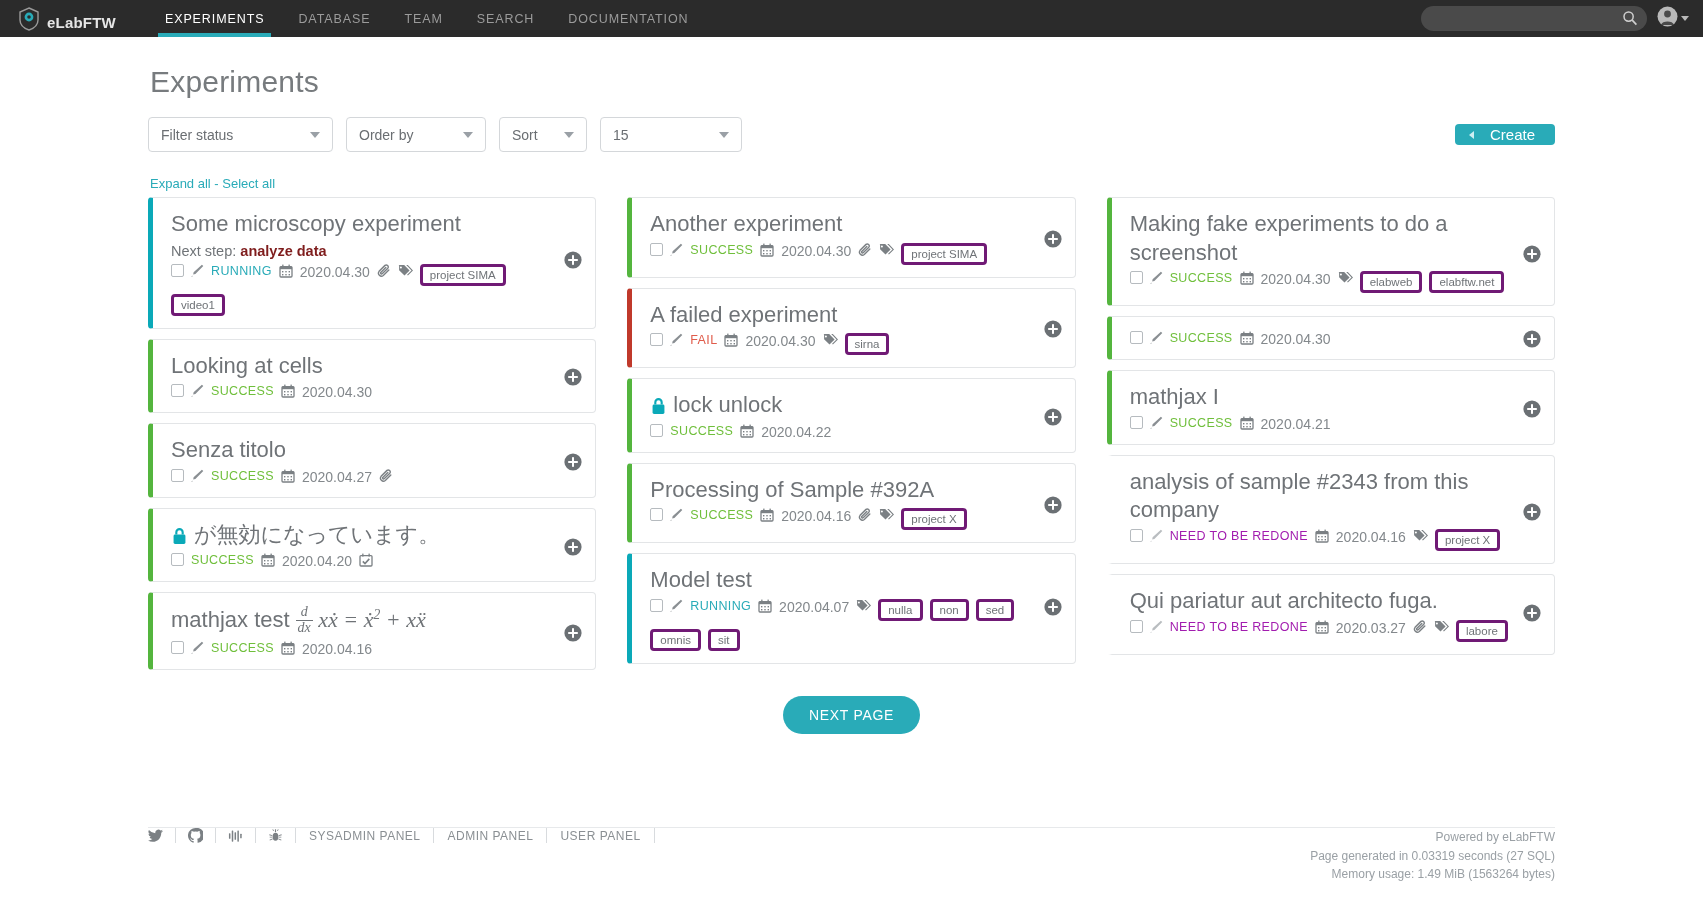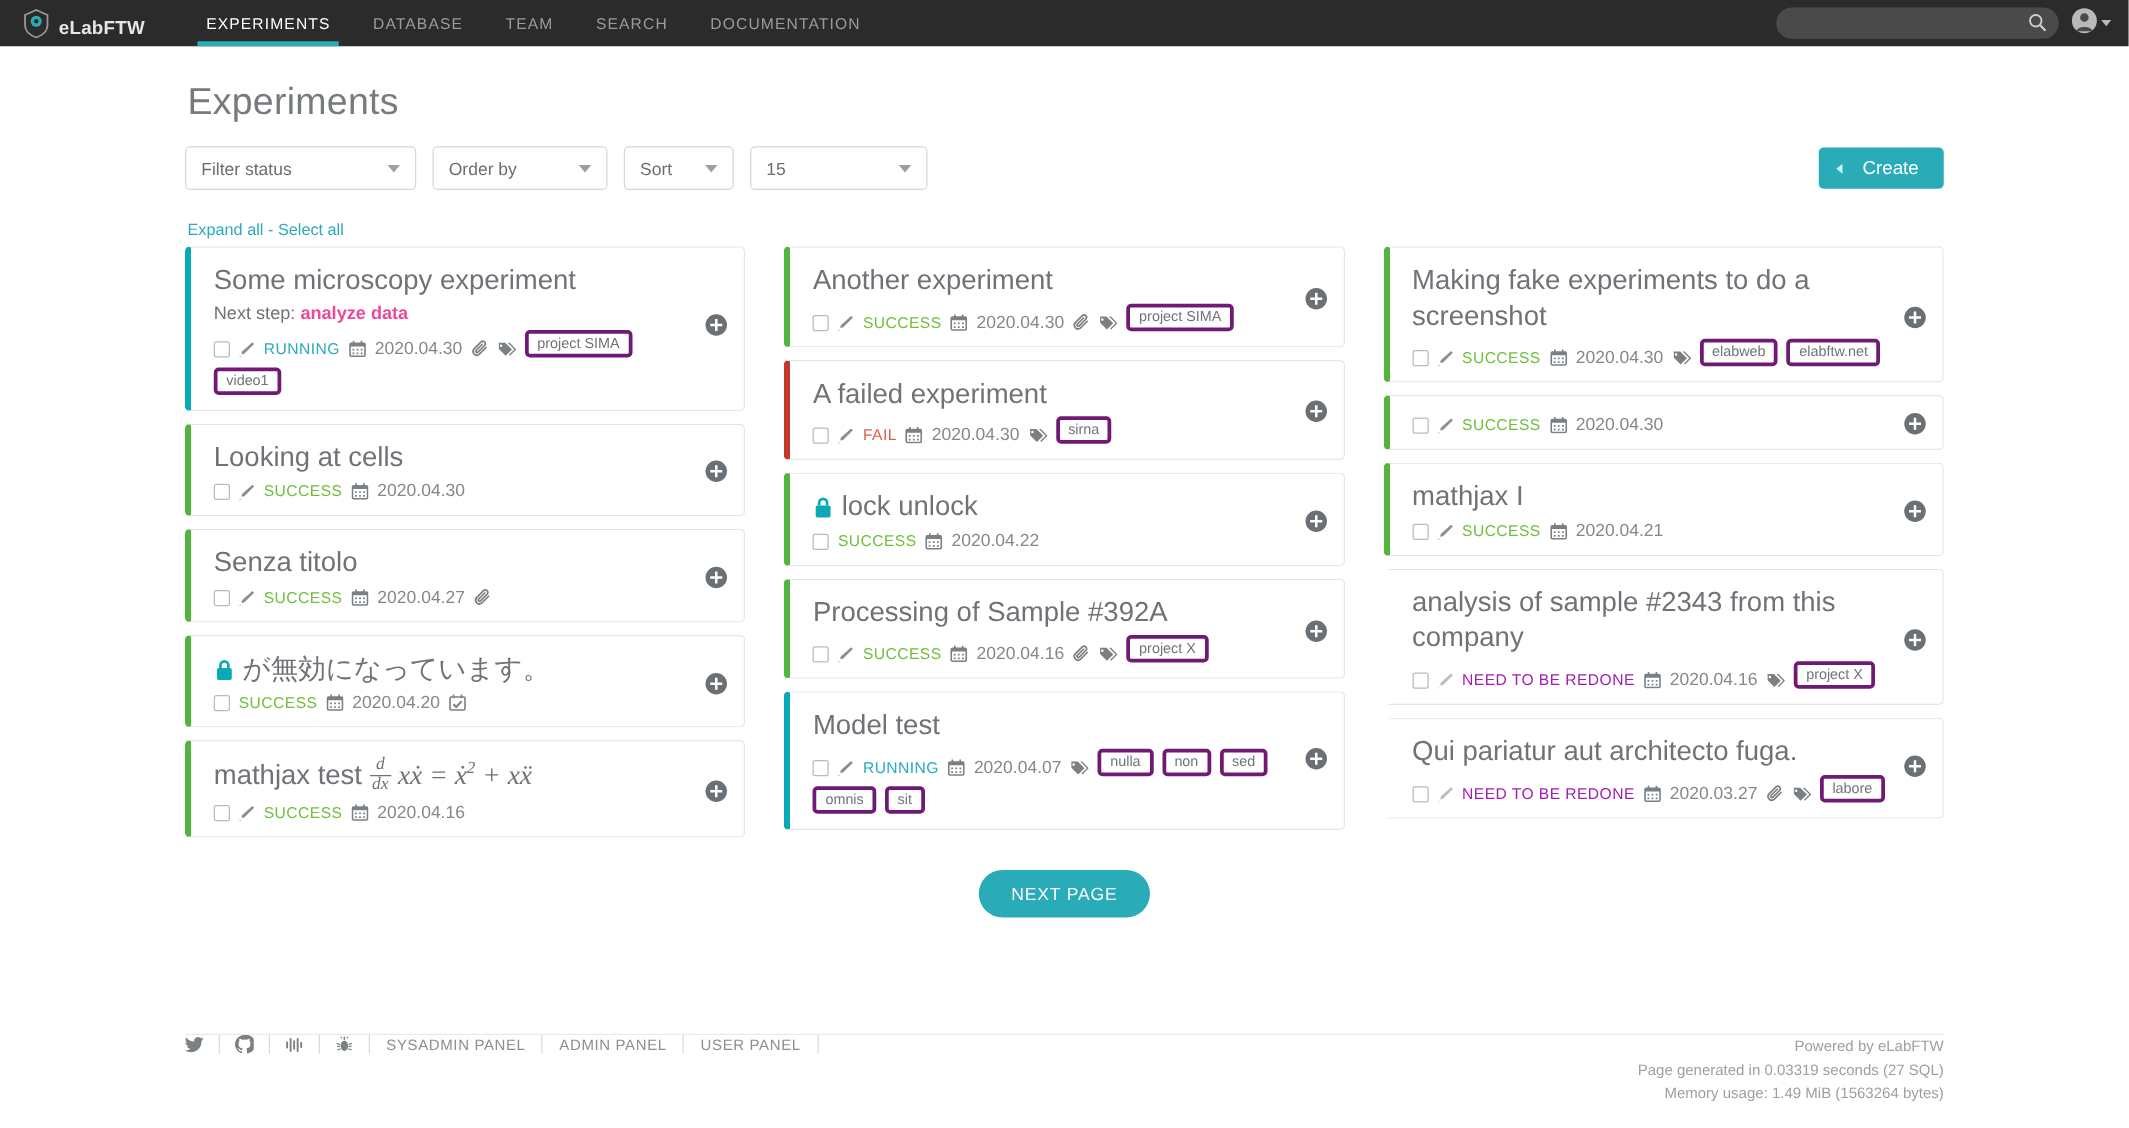--- a/index.html
+++ b/index.html
@@ -69,21 +69,21 @@
   .select .arw {
     width:0;height:0;border-left:5px solid transparent;border-right:5px solid transparent;
     border-top:6px solid #9aa0a6; margin-left:14px;
   }
   .sel-status { width:185px; }
   .sel-order  { width:140px; }
   .sel-sort   { width:88px; }
   .sel-limit  { width:142px; }
   .btn-create {
     margin-left:auto; background:#29abb8; color:#fff; border:none; border-radius:4px;
-    height:33px; padding:0 20px 0 14px; font-size:15px; cursor:pointer;
+    height:21px; padding:0 20px 0 14px; font-size:15px; cursor:pointer;
     display:flex; align-items:center; gap:16px;
     font-family:"Liberation Sans", sans-serif;
   }
   .btn-create .tri {
     width:0;height:0;border-top:4px solid transparent;border-bottom:4px solid transparent;
     border-right:5px solid #cdeff2;
   }
 
   
   .toolbar-links { margin:24px 0 6px 2px; font-size:13px; color:#29abb8; }
@@ -104,24 +104,24 @@
   .card.b-green { border-left-color:#54b53e; }
   .card.b-red   { border-left-color:#c0392b; }
   .card.b-none  { border-left-color:#ffffff; }
 
   .card-title {
     font-size:22px; font-weight:normal; color:#6f7377; line-height:1.3;
     margin:0 40px 4px 0; display:flex; align-items:baseline; flex-wrap:wrap; gap:6px;
   }
   .card-title .lock { color:#0aa9b8; display:inline-flex; align-items:center; position:relative; top:3px; }
   .next-step { font-size:14.5px; color:#6f7377; margin:0 0 5px 0; }
-  .next-step b { color:#ec4899; font-weight:bold; }
+  .next-step b { color:#7f1d1d; font-weight:bold; }
 
   .meta {
-    display:flex; align-items:flex-end; flex-wrap:wrap; gap:7px;
+    display:flex; align-items:flex-start; flex-wrap:wrap; gap:7px;
     font-size:13px; color:#8a8f93; margin-top:2px;
   }
   .chk {
     width:13px; height:13px; border:1px solid #b6bbbf; border-radius:2px;
     background:#fff; flex:none; cursor:pointer;
   }
   .pencil { color:#8a8f93; display:inline-flex; cursor:pointer; }
   .status { font-size:12.5px; letter-spacing:.35px; }
   .s-running { color:#29abb8; }
   .s-success { color:#6fbf3b; }

